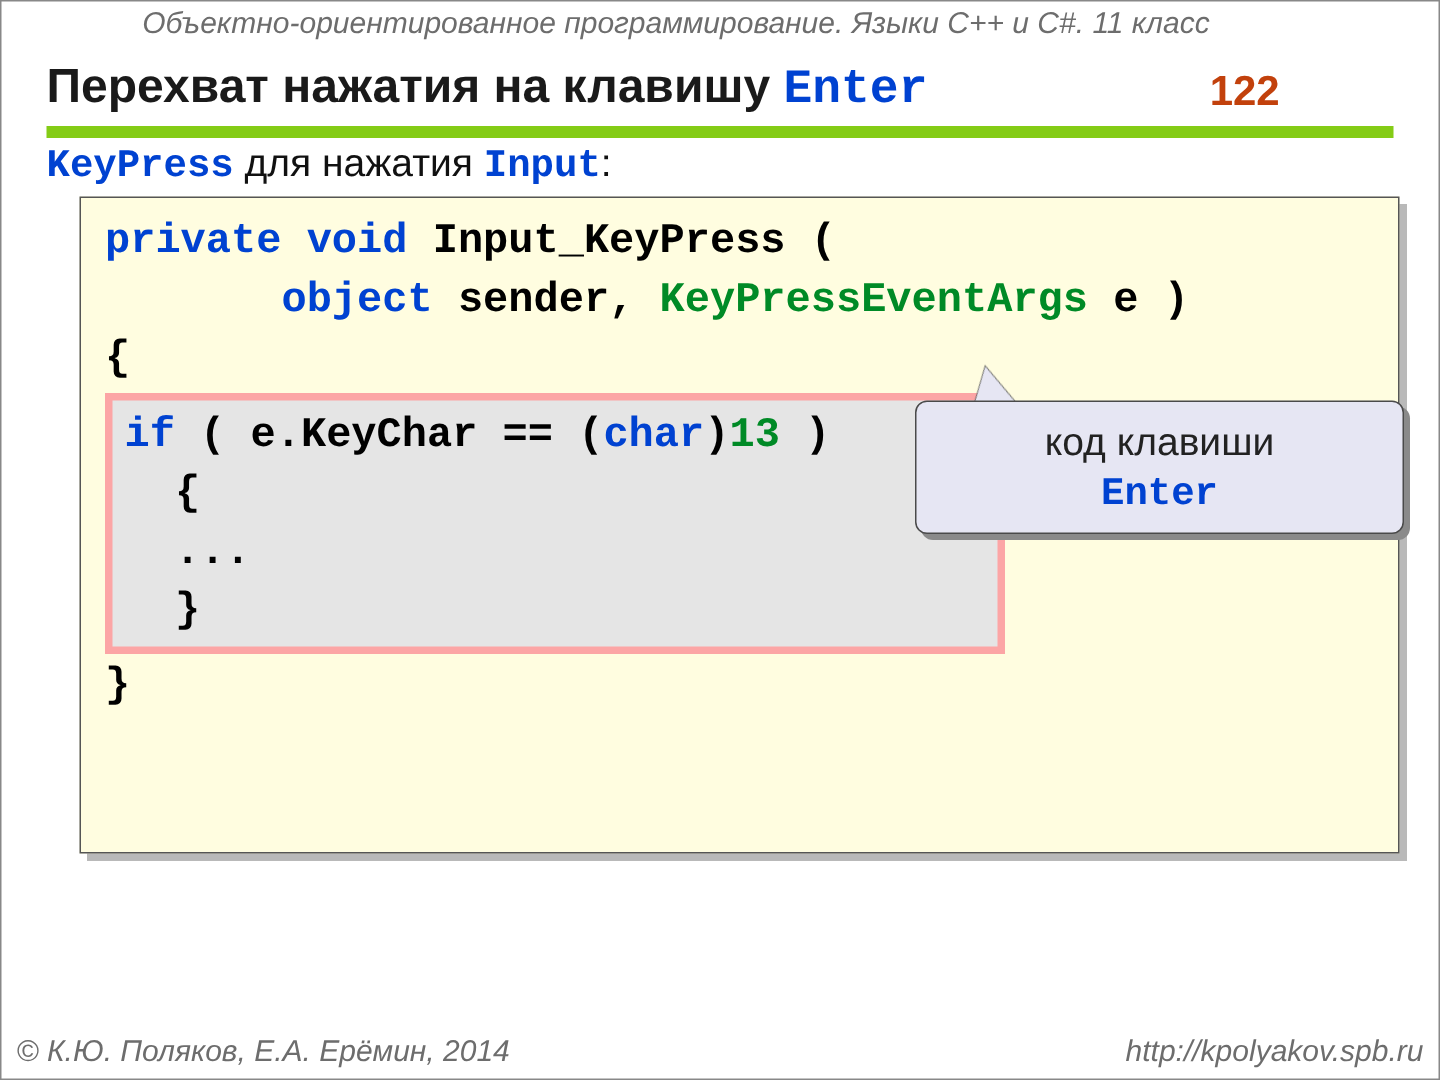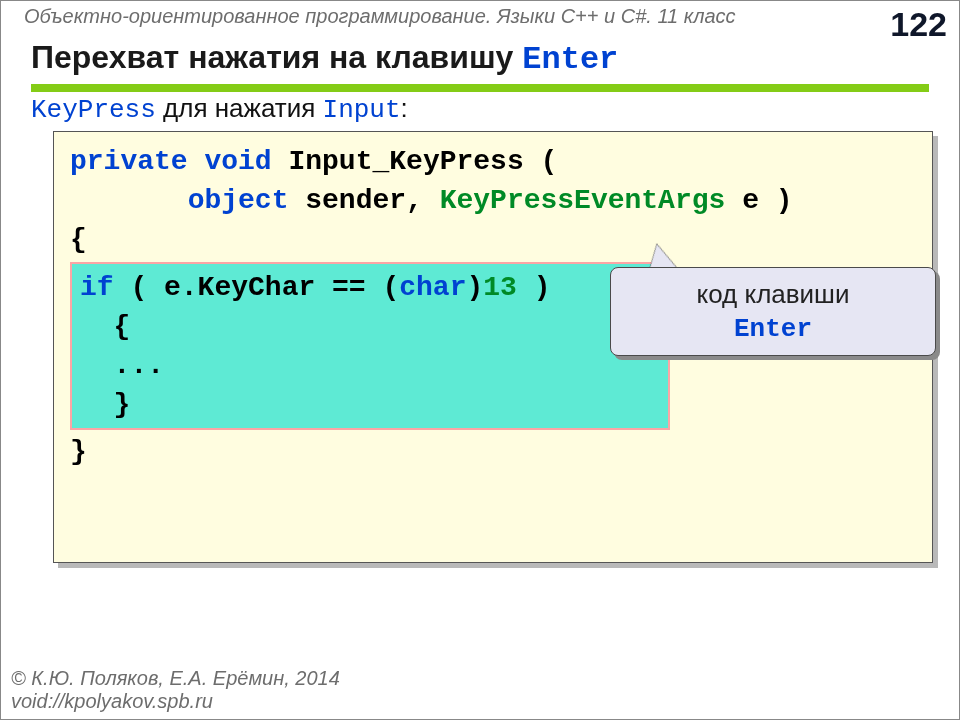--- a/index.html
+++ b/index.html
@@ -6,70 +6,70 @@
   html, body { width: 960px; height: 720px; overflow: hidden; }
   body {
     background: #fff;
     font-family: Arial, "Helvetica Neue", Helvetica, sans-serif;
     position: relative;
     color: #000;
     border: 1px solid #888;
   }
   .header {
     position: absolute;
-    top: 4px; left: 23px; right: 12px;
-    display: flex; justify-content: space-between;
+    top: 4px; left: 0; right: 12px;
+    display: flex; justify-content: center;
     font-style: italic;
     color: #6d6d6d;
     font-size: 20px;
   }
-  .pagenum { font-size: 34px; font-weight: bold; font-style: normal; color: #0f172a; }
+  .pagenum { font-size: 28px; font-weight: bold; font-style: normal; color: #c2410c; margin-top: 40px; }
   .title {
     position: absolute;
     top: 38px; left: 30px; right: 30px;
     font-size: 32px;
     font-weight: bold;
     color: #1a1a1a;
     border-bottom: 8px solid #84cc16;
     padding-bottom: 6px;
   }
   .title .mono { font-family: "Courier New", monospace; color: #0042d1; }
   .subtitle {
     position: absolute;
     top: 92px; left: 30px;
     font-size: 26px;
     color: #111;
   }
-  .subtitle .mono { font-family: "Courier New", monospace; font-weight: normal; }
+  .subtitle .mono { font-family: "Courier New", monospace; font-weight: bold; }
   .subtitle .kw { color: #0042d1; }
   .codebox {
     position: absolute;
     top: 130px; left: 52px;
     width: 880px;
     background: #fffde0;
     border: 1px solid #555;
     box-shadow: 5px 5px 0 #b9b9b9;
     padding: 10px 16px 12px 16px;
     font-family: "Courier New", monospace;
     font-size: 28px;
     font-weight: bold;
     line-height: 1.4;
     white-space: pre;
     color: #000;
   }
   .c-kw   { color: #0042d1; }
   .c-type { color: #008a26; }
   .c-num  { color: #008a26; }
   .innerbox {
-    border: 2px solid #fca5a5;
+    border: 5px solid #fca5a5;
     padding: 4px 8px 4px 8px;
     margin: 2px 0 2px 0;
     display: block;
     width: 600px;
-    background: #5eead4;
+    background: #e5e5e5;
   }
   .callout {
     position: absolute;
     right: -4px;
     top: 135px;
     width: 326px;
     background: #e6e6f3;
     border: 1px solid #4a4a4a;
     border-radius: 8px;
     box-shadow: 4px 4px 0 #8a8a8a;
@@ -94,21 +94,20 @@
     transform: rotate(-12deg);
     filter: drop-shadow(0 -1px 0 #4a4a4a);
   }
   .footer {
     position: absolute;
     bottom: 6px; left: 10px; right: 10px;
     display: flex; justify-content: space-between;
     font-style: italic;
     color: #6d6d6d;
     font-size: 20px;
-    flex-direction: column;
   }
 </style>
 </head>
 <body>
 
 <div class="header">
   <span>Объектно-ориентированное программирование. Языки C++ и C#. 11 класс</span>
   <span class="pagenum">122</span>
 </div>
 
@@ -129,14 +128,14 @@
 <span>  }</span></span><span>}</span>
   <div class="callout-pointer"></div>
   <div class="callout">
     <span>код клавиши</span><br>
     <span class="mono">Enter</span>
   </div>
 </div>
 
 <div class="footer">
   <span>© К.Ю. Поляков, Е.А. Ерёмин, 2014</span>
-  <span>void://kpolyakov.spb.ru</span>
+  <span>http://kpolyakov.spb.ru</span>
 </div>
 
 </body></html>

